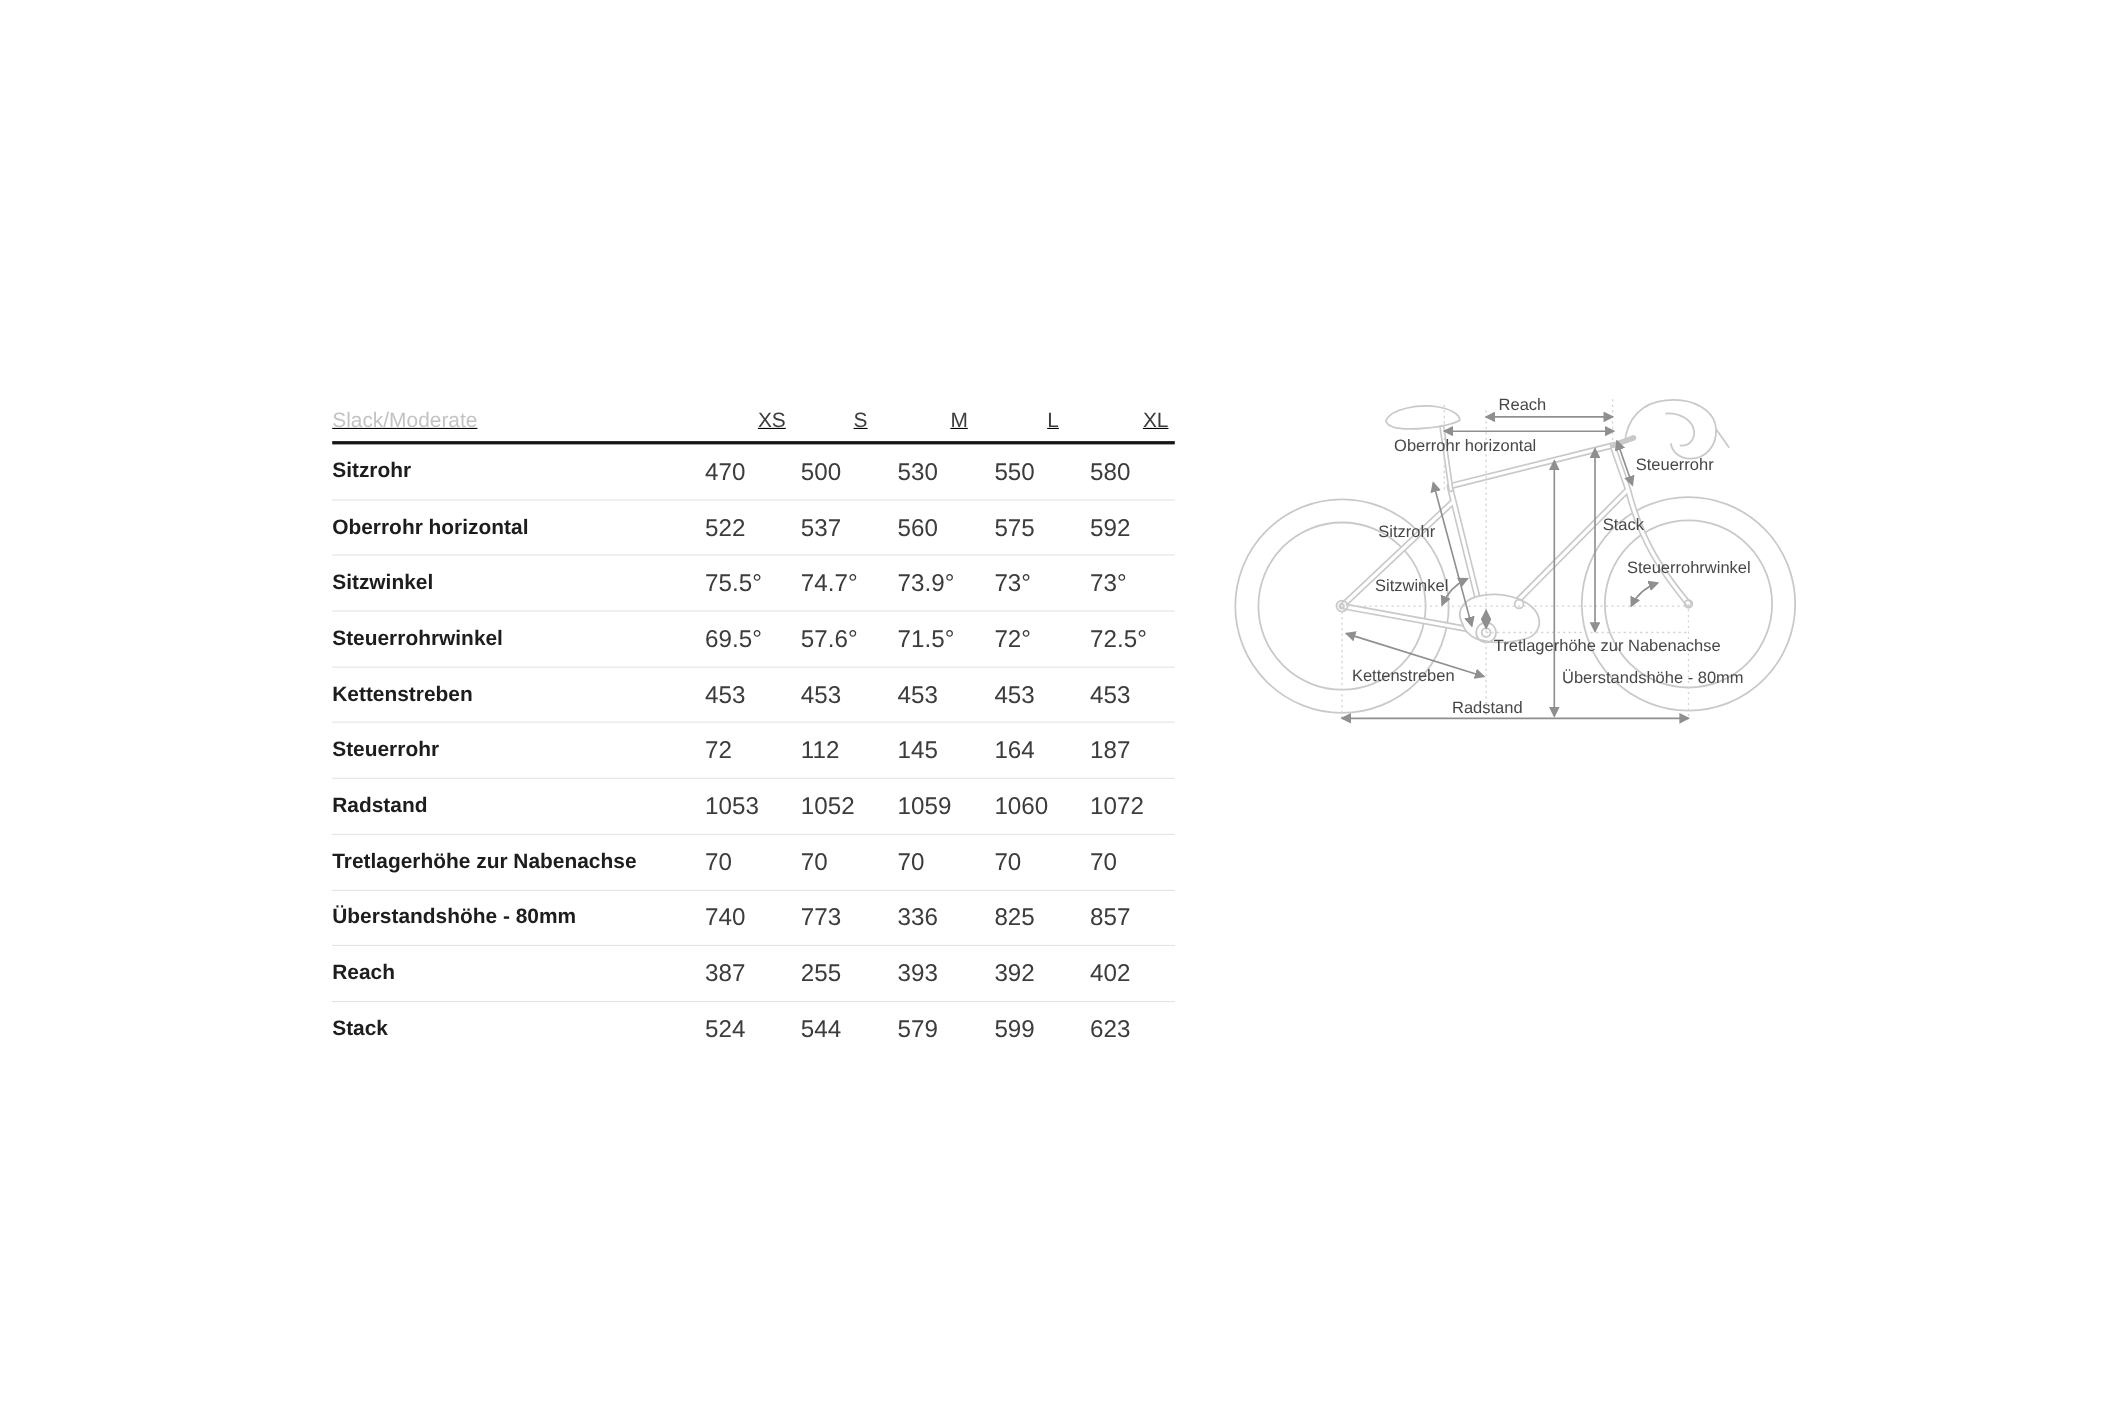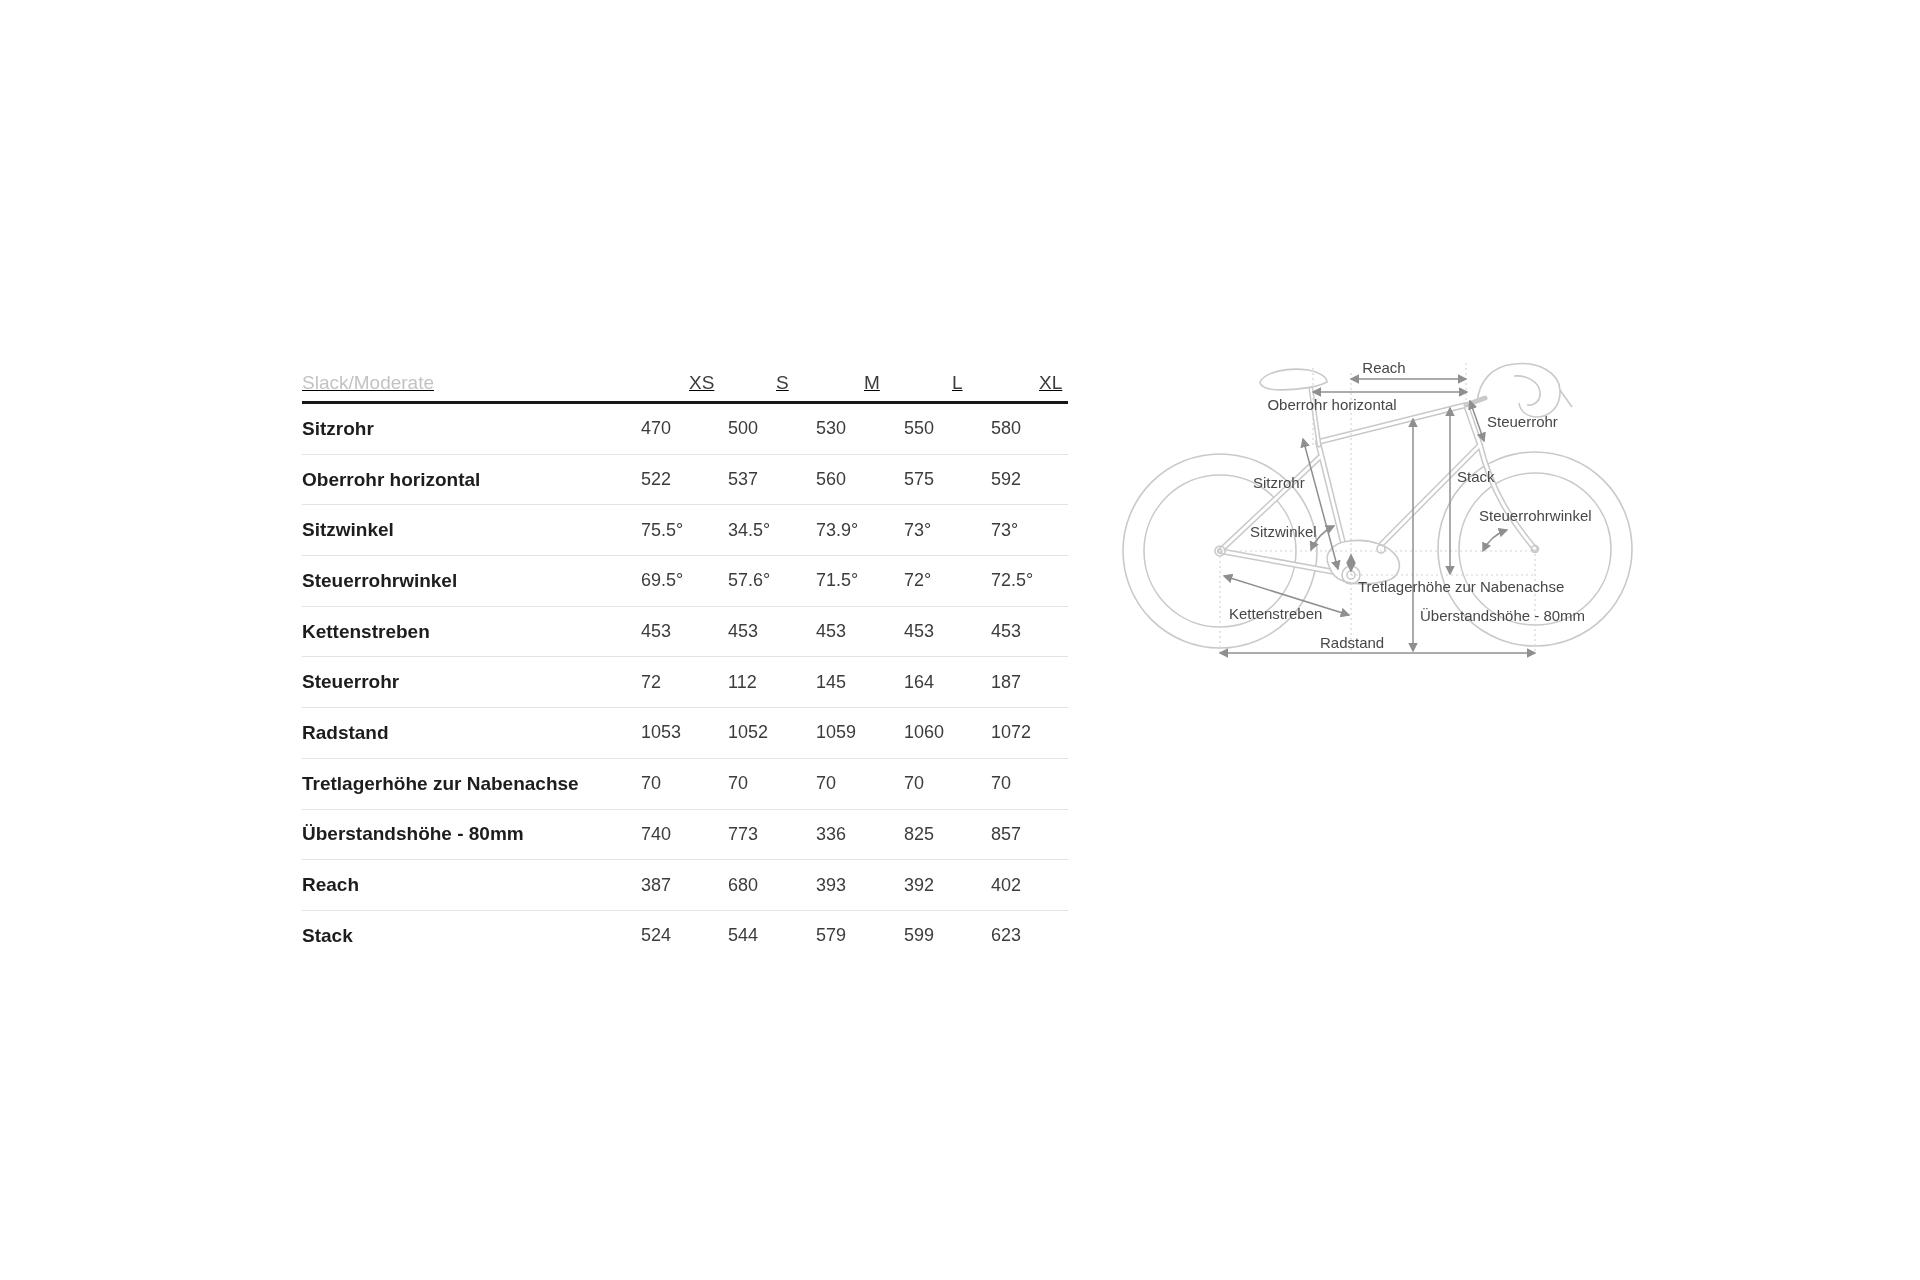--- a/index.html
+++ b/index.html
@@ -14,21 +14,21 @@
     align-items:center;height:36px;border-bottom:3px solid #161616;text-decoration:underline;
   }
   .thead .title{color:#c3c3c3;font-size:19px;}
   .thead .col{color:#3c3c3c;font-size:19px;margin-left:48px;}
   .trow{
     display:grid;grid-template-columns:339px 87px 88px 88px 87px 77px;
     align-items:center;height:49.7px;border-bottom:1px solid #e3e3e3;
   }
   .trow:last-child{border-bottom:none;}
   .trow .rl{font-weight:bold;color:#1d1d1d;font-size:19px;}
-  .trow .v{color:#3c3c3c;font-size:18px;}
+  .trow .v{color:#3c3c3c;font-size:22px;}
   
   .bike-svg{position:absolute;left:1120px;top:335px;}
   .wheel{fill:none;stroke:#c9c9c9;stroke-width:1.6;}
   .tube{fill:none;stroke:#c9c9c9;stroke-width:6;stroke-linecap:round;stroke-linejoin:round;}
   .tubein{fill:none;stroke:#ffffff;stroke-width:3;stroke-linecap:round;stroke-linejoin:round;}
   .post{fill:none;stroke:#c9c9c9;stroke-width:5;stroke-linecap:round;}
   .postin{fill:none;stroke:#ffffff;stroke-width:2;stroke-linecap:round;}
   .thin{fill:none;stroke:#c9c9c9;stroke-width:1.6;}
   .part{fill:#ffffff;stroke:#c9c9c9;stroke-width:1.6;}
   .dot{fill:none;stroke:#d4d4d4;stroke-width:1.2;stroke-dasharray:2 3;}
@@ -60,21 +60,21 @@
     <span class="rl">Oberrohr horizontal</span>
     <span class="v">522</span>
     <span class="v">537</span>
     <span class="v">560</span>
     <span class="v">575</span>
     <span class="v">592</span>
   </div>
   <div class="trow">
     <span class="rl">Sitzwinkel</span>
     <span class="v">75.5°</span>
-    <span class="v">34.5°</span>
+    <span class="v">74.7°</span>
     <span class="v">73.9°</span>
     <span class="v">73°</span>
     <span class="v">73°</span>
   </div>
   <div class="trow">
     <span class="rl">Steuerrohrwinkel</span>
     <span class="v">69.5°</span>
     <span class="v">57.6°</span>
     <span class="v">71.5°</span>
     <span class="v">72°</span>
@@ -116,21 +116,21 @@
     <span class="rl">Überstandshöhe - 80mm</span>
     <span class="v">740</span>
     <span class="v">773</span>
     <span class="v">336</span>
     <span class="v">825</span>
     <span class="v">857</span>
   </div>
   <div class="trow">
     <span class="rl">Reach</span>
     <span class="v">387</span>
-    <span class="v">680</span>
+    <span class="v">255</span>
     <span class="v">393</span>
     <span class="v">392</span>
     <span class="v">402</span>
   </div>
   <div class="trow">
     <span class="rl">Stack</span>
     <span class="v">524</span>
     <span class="v">544</span>
     <span class="v">579</span>
     <span class="v">599</span>

